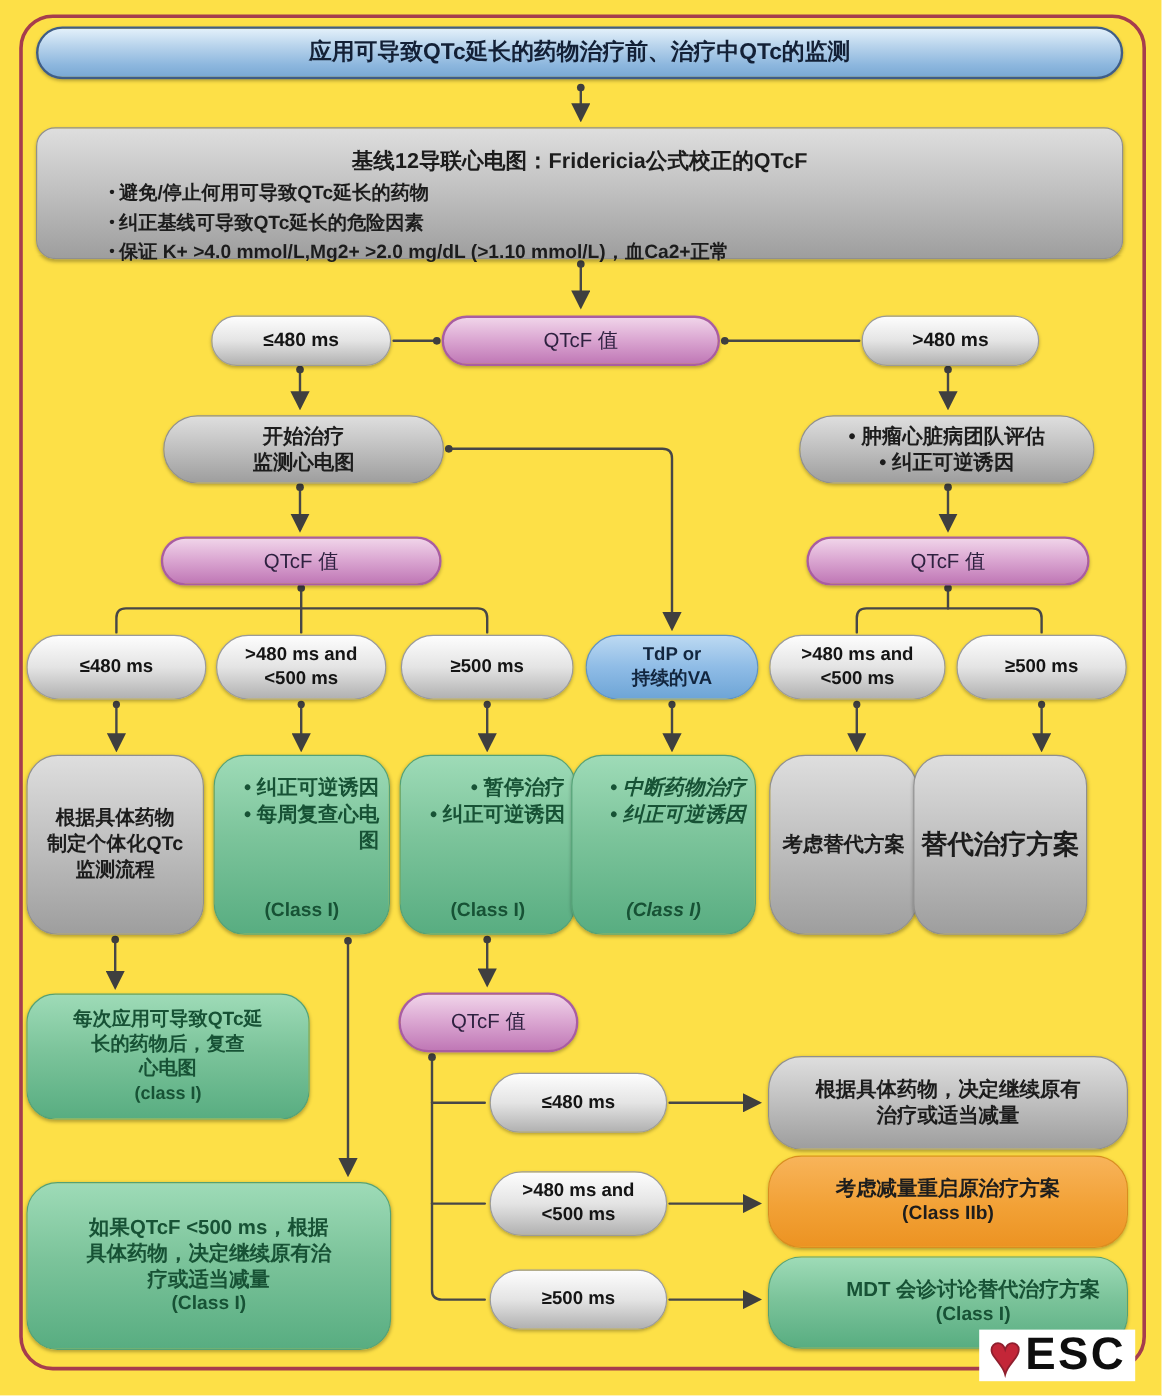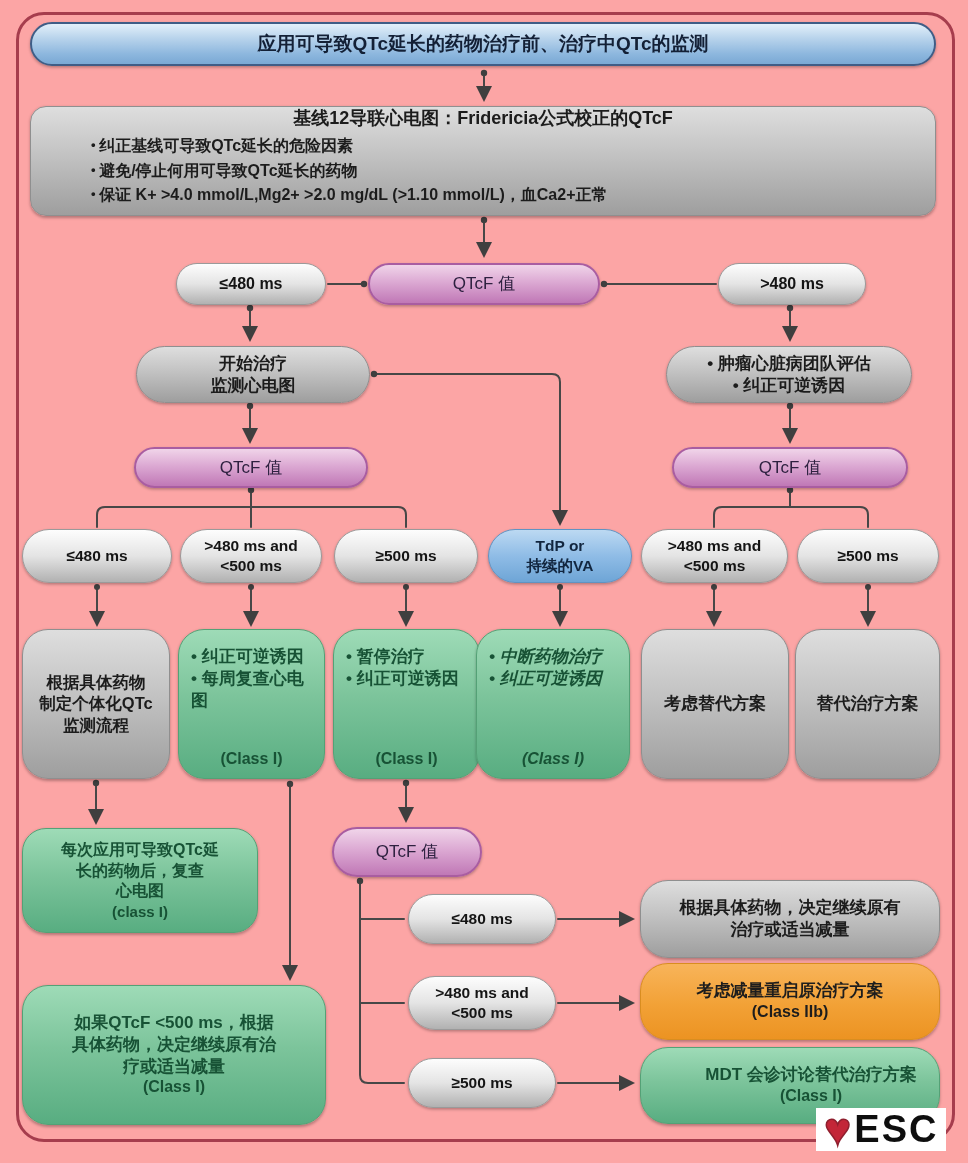--- a/index.html
+++ b/index.html
@@ -1,16 +1,16 @@
 <!DOCTYPE html>
 <html><head>
 <meta charset="utf-8">
 <style>
   html,body{margin:0;padding:0;background:#fff;}
-  .canvas{position:relative;width:968px;height:1163px;background:#fca5a5;overflow:hidden;
+  .canvas{position:relative;width:968px;height:1163px;background:#fde047;overflow:hidden;
           font-family:"Liberation Sans","DejaVu Sans",sans-serif;}
   .frame{position:absolute;left:16px;top:12px;width:933px;height:1124px;border:3px solid #a63d4d;
          border-radius:28px;}
   svg.wires{position:absolute;left:0;top:0;pointer-events:none;}
   .node{position:absolute;box-sizing:border-box;display:flex;flex-direction:column;align-items:center;
         justify-content:center;text-align:center;line-height:1.28;box-shadow:0 1.5px 3px rgba(0,0,0,.28);}
   .pill{border-radius:999px;text-align:center;}
   .hdr{background:linear-gradient(180deg,#e3f0fa 0%,#b9d4ec 35%,#8db7de 75%,#7aa9d4 100%);
        border:2px solid #3f5d86;color:#132036;border-radius:24px;font-weight:bold;font-size:19px;}
   .gray-grad{background:linear-gradient(180deg,#dedede 0%,#c2c2c2 45%,#9e9e9e 100%);
@@ -19,24 +19,24 @@
        border:1px solid #9a9a9a;color:#141414;font-weight:600;font-size:16px;}
   .pink{background:linear-gradient(180deg,#f0d4e9 0%,#dca9d3 45%,#c078b6 100%);
        border:2px solid #a95da1;color:#2e2140;font-weight:normal;font-size:17px;}
   .blue-pill{background:linear-gradient(180deg,#bcd9f2 0%,#8fbce6 50%,#6ea5d6 100%);
        border:1px solid #6093c2;color:#12263f;font-weight:bold;font-size:16px;}
   .green{background:linear-gradient(180deg,#9edbb7 0%,#7cc49b 45%,#58ad81 100%);
        border:1px solid #54a176;color:#175235;}
   .orange{background:linear-gradient(180deg,#f8b45a 0%,#f2a136 55%,#ec9322 100%);
        border:1px solid #d98d20;color:#1d1d1d;}
   .ln{display:block;}
-  .blt{display:block;text-align:left;}
+  .blt{display:block;text-align:right;}
   .blt::before{content:"•  ";}
   
-  #baseline{padding:0 24px 6px 24px;justify-content:flex-start;}
+  #baseline{padding:16px 24px 6px 24px;justify-content:flex-start;}
   #baseline .title{font-size:18px;font-weight:bold;margin-bottom:4px;}
   #baseline .bl{width:100%;font-size:16px;font-weight:600;text-align:left;padding-left:36px;
        box-sizing:border-box;margin:2px 0;}
   #baseline .bl::before{content:"•   ";font-size:13px;vertical-align:2px;}
   
   #header{left:30px;top:22px;width:906px;height:44px;}
   #baseline{left:30px;top:106px;width:906px;height:110px;border-radius:16px;}
   #r1-left{left:176px;top:263px;width:150px;height:42px;}
   #qtcf1{left:368px;top:263px;width:232px;height:42px;}
   #r1-right{left:718px;top:263px;width:148px;height:42px;}
@@ -45,22 +45,22 @@
   #team-box .blt{font-size:17px;font-weight:bold;}
   #qtcf2{left:134px;top:447px;width:234px;height:41px;}
   #qtcf3{left:672px;top:447px;width:236px;height:41px;}
   .prow{top:529px;height:54px;font-size:15.5px;}
   #p1{left:22px;width:150px;}  #p2{left:180px;width:142px;}
   #p3{left:334px;width:144px;} #p4{left:488px;width:144px;}
   #p5{left:641px;width:147px;} #p6{left:797px;width:142px;}
   .arow{top:629px;height:150px;border-radius:26px;}
   #a1{left:22px;width:148px;font-size:16.5px;font-weight:bold;}
   #a2{left:178px;width:147px;} #a3{left:333px;width:147px;} #a4{left:476px;width:154px;font-style:italic;}
-  #a5{left:641px;width:148px;font-size:17px;font-weight:bold;}
-  #a6{left:795px;width:145px;font-size:17px;font-weight:bold;}
+  #a5{left:641px;width:124px;font-size:17px;font-weight:bold;border-radius:30px;}
+  #a6{left:761px;width:145px;font-size:22px;font-weight:bold;}
   .act-green{justify-content:flex-start;padding:16px 8px 6px 12px;}
   .act-green .blt{font-size:17px;font-weight:bold;width:100%;}
   .act-green .cls{position:absolute;bottom:9px;left:0;width:100%;font-size:16px;font-weight:600;}
   #followup{left:22px;top:828px;width:236px;height:105px;border-radius:24px;font-size:16px;font-weight:bold;}
   #followup .cls{font-size:15px;font-weight:600;}
   #qtcf4{left:332px;top:827px;width:150px;height:50px;}
   .bprow{left:408px;width:148px;font-size:15.5px;}
   #bp1{top:894px;height:50px;} #bp2{top:976px;height:54px;} #bp3{top:1058px;height:50px;}
   .bbox{left:640px;width:300px;border-radius:28px;font-size:17px;font-weight:bold;}
   #b1{top:880px;height:78px;} #b2{top:963px;height:77px;} #b3{top:1047px;height:77px;padding-left:42px;}
@@ -139,22 +139,22 @@
         <circle cx="360" cy="881" r="3.2"></circle>
     </g>
   </svg>
 
   <div class="node hdr" id="header">
     <span>应用可导致QTc延长的药物治疗前、治疗中QTc的监测</span>
   </div>
 
   <div class="node gray-grad" id="baseline">
     <span class="title">基线12导联心电图：Fridericia公式校正的QTcF</span>
+    <span class="bl">避免/停止何用可导致QTc延长的药物</span>
     <span class="bl">纠正基线可导致QTc延长的危险因素</span>
-    <span class="bl">避免/停止何用可导致QTc延长的药物</span>
     <span class="bl">保证 K+ &gt;4.0 mmol/L,Mg2+ &gt;2.0 mg/dL (&gt;1.10 mmol/L)，血Ca2+正常</span>
   </div>
 
   <div class="node pill gray-pill" id="r1-left">
     <span>≤480 ms</span>
   </div>
   <div class="node pill pink" id="qtcf1">
     <span>QTcF 值</span>
   </div>
   <div class="node pill gray-pill" id="r1-right">

